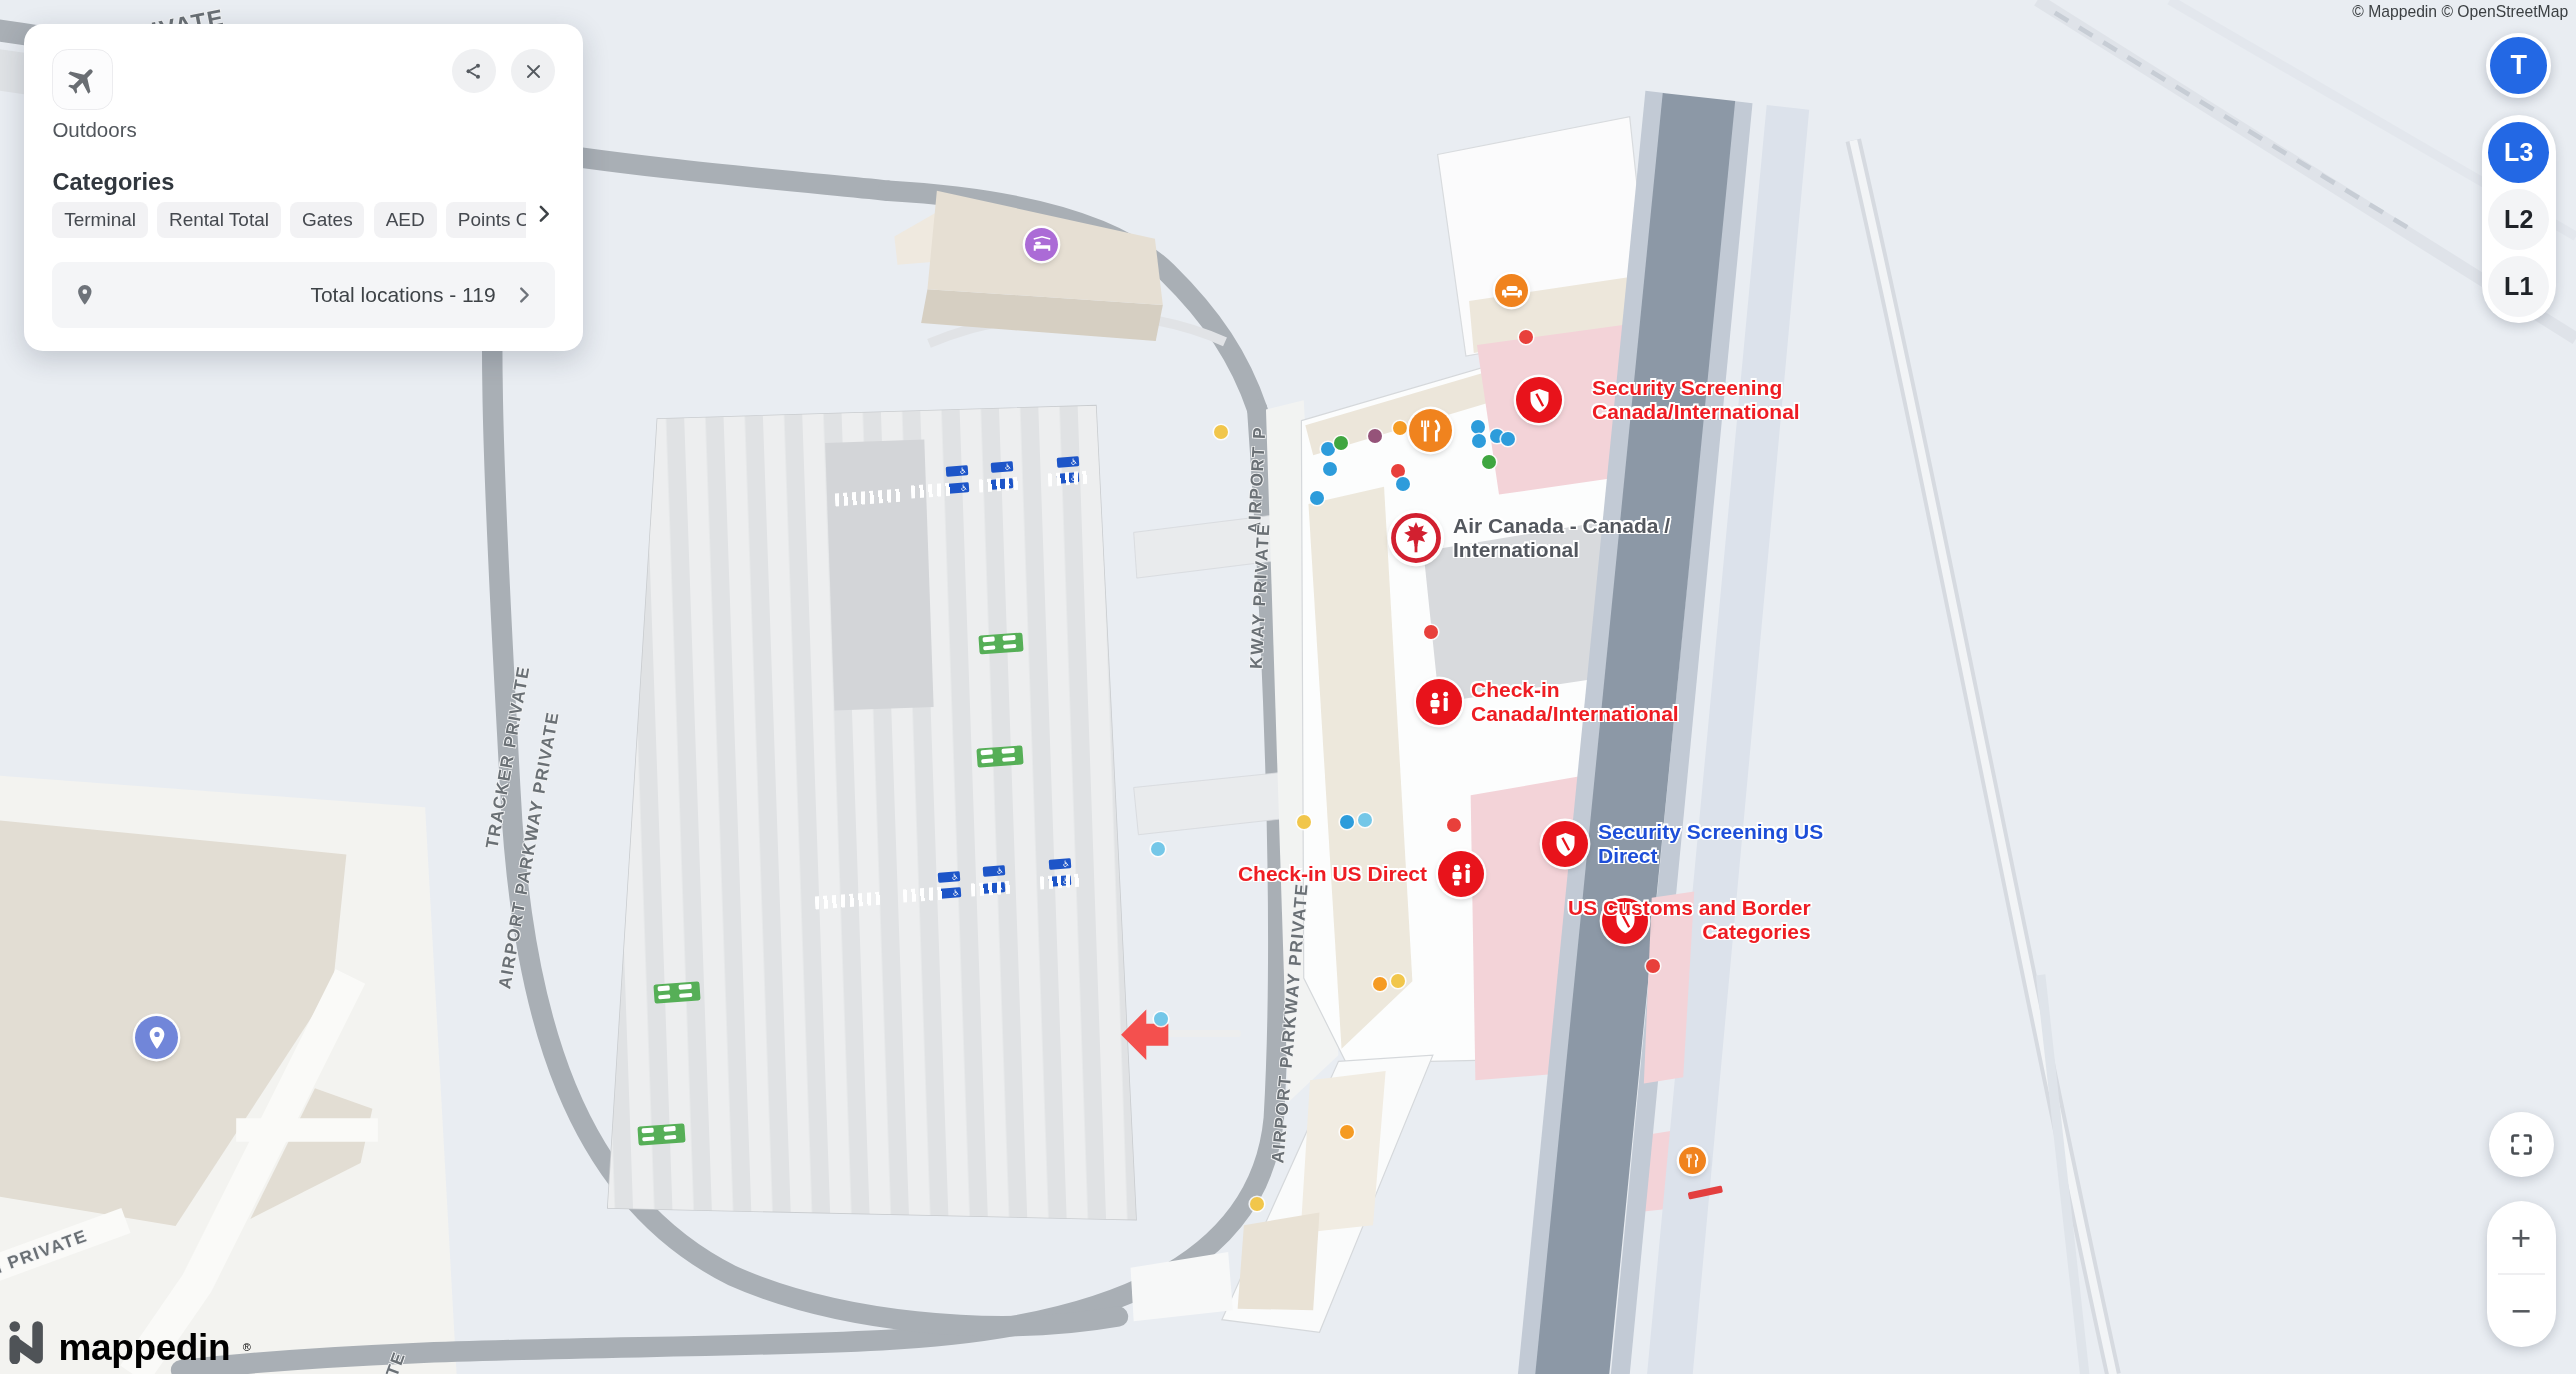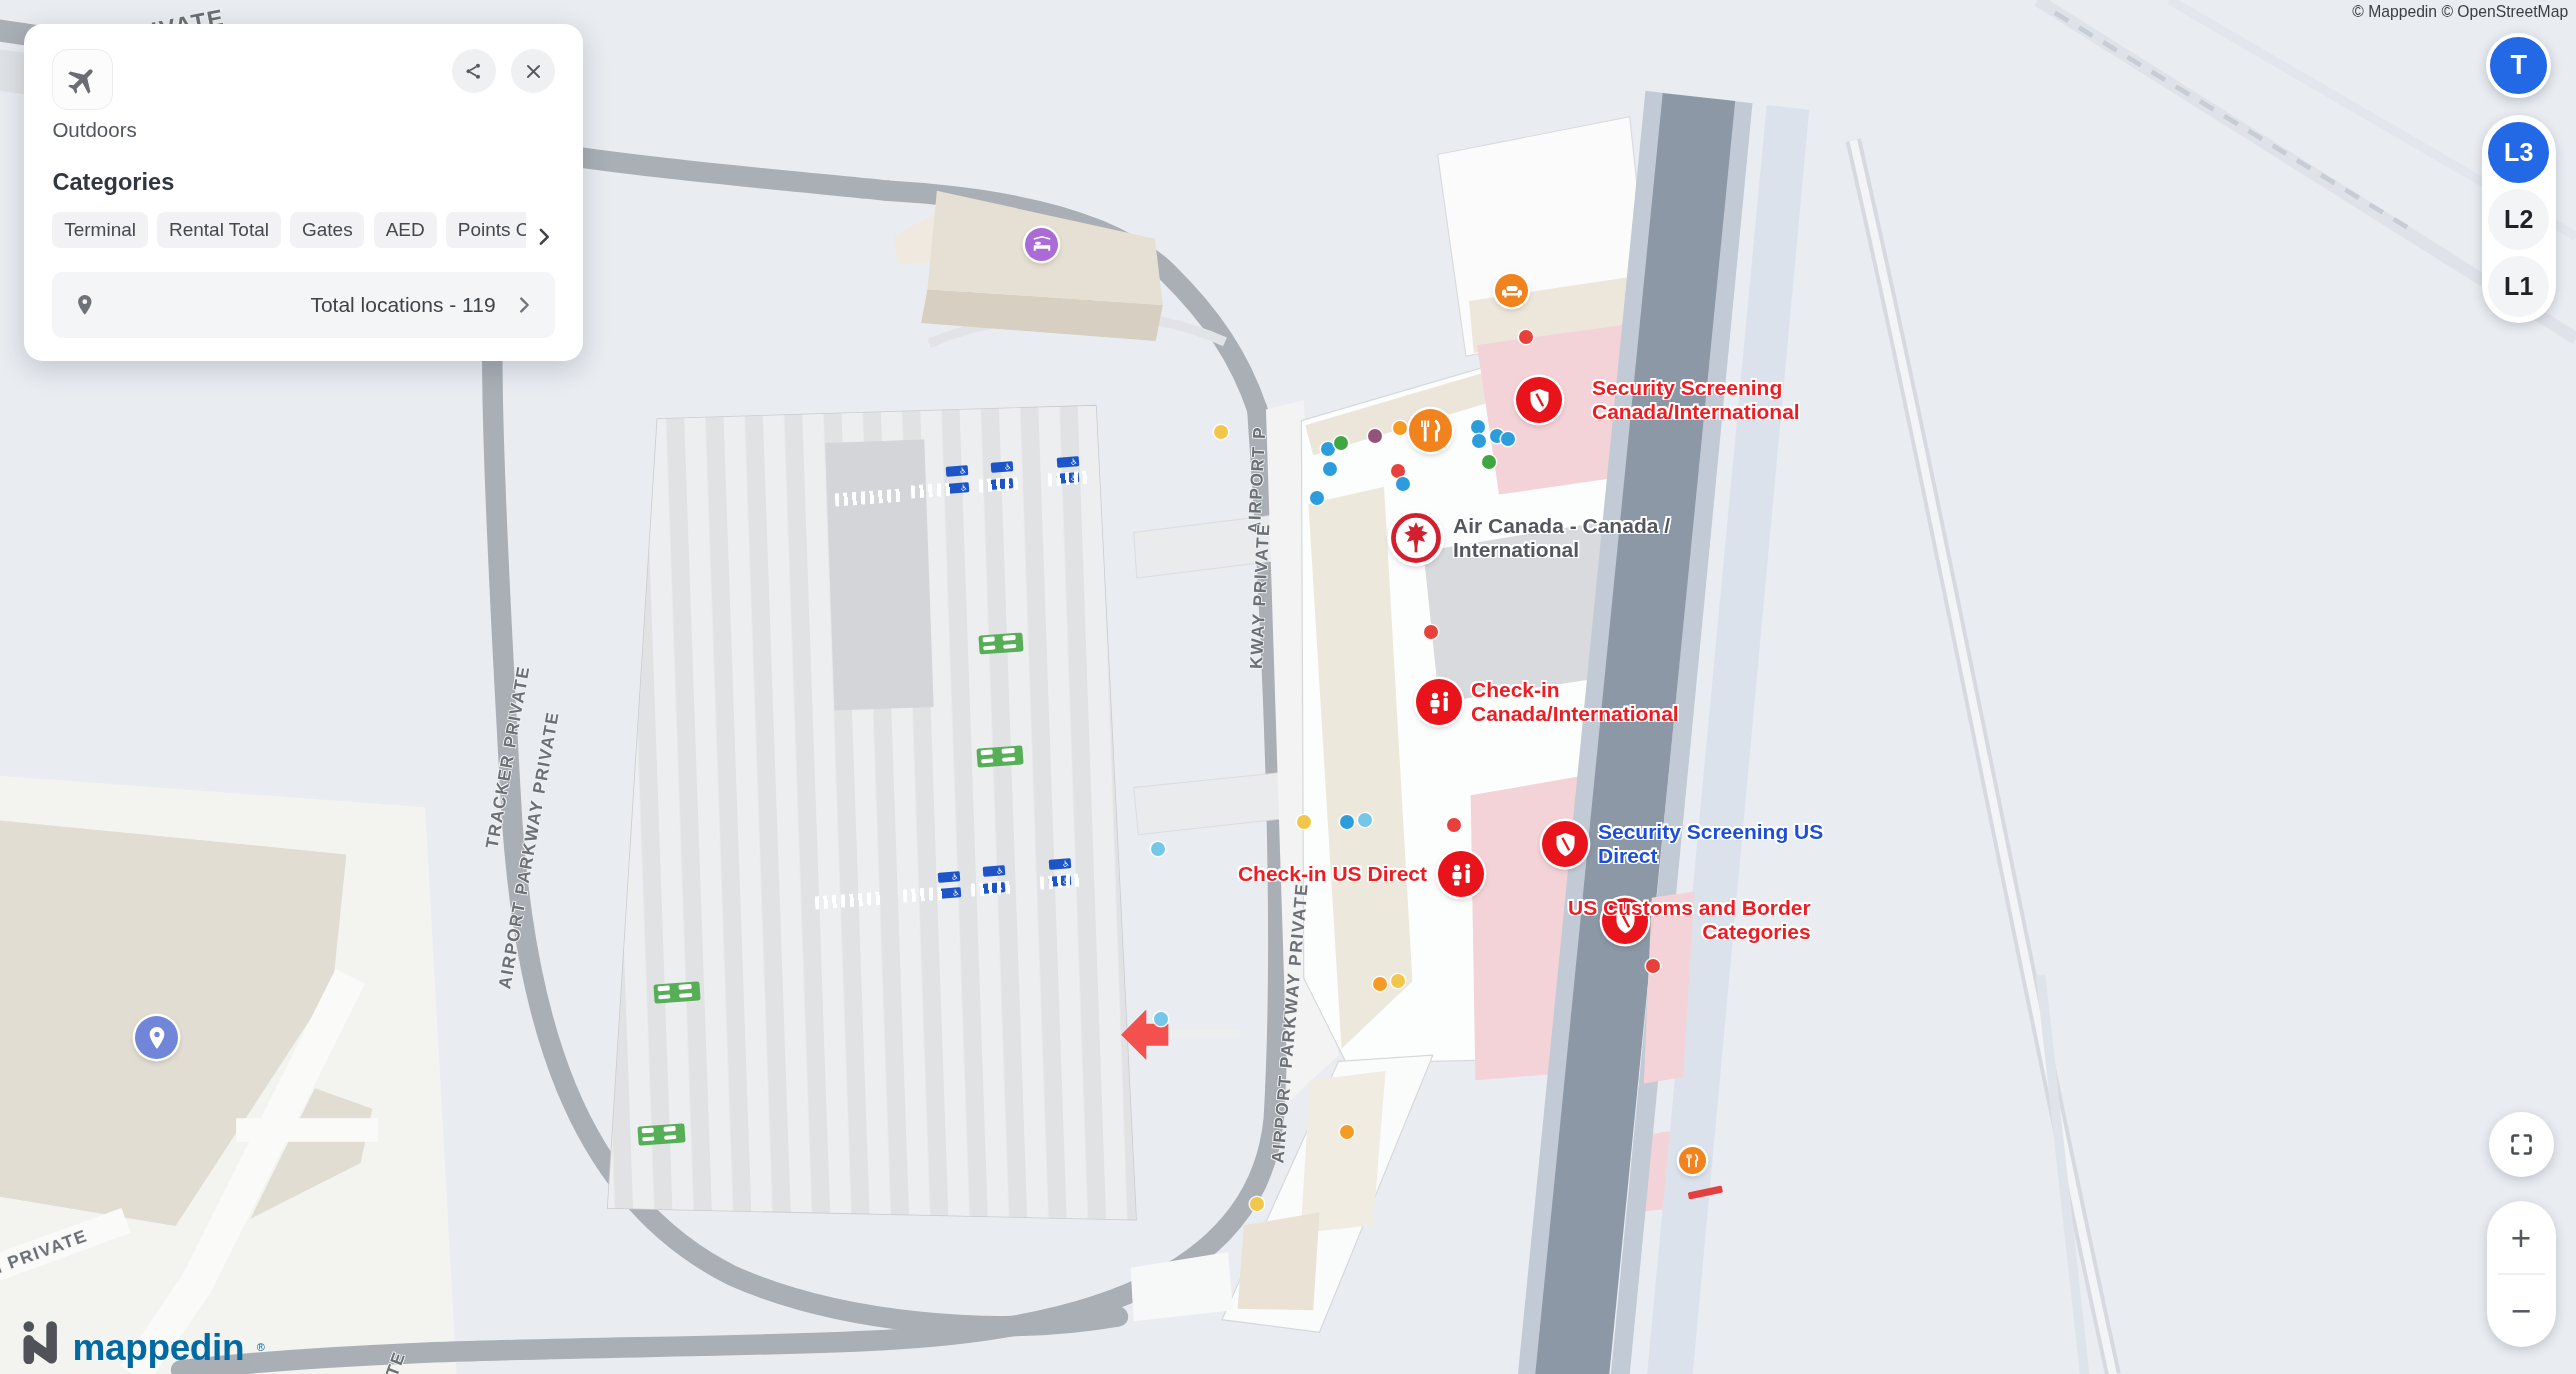--- a/index.html
+++ b/index.html
@@ -39,21 +39,21 @@
           box-shadow:0 7.9px 27px rgba(30,40,60,.20); }
   .card-top { display:flex; justify-content:space-between; align-items:flex-start; }
   .tile { width:61px; height:61px; border-radius:15.7px; background:#FCFCFD; border:1.6px solid #ECECEF;
           display:flex; align-items:center; justify-content:center; }
   .card-actions { display:flex; gap:15.7px; }
   .cbtn { width:44px; height:44px; border-radius:50%; background:#EFF0F2; border:none; cursor:pointer;
           display:flex; align-items:center; justify-content:center; }
   .card h1 { margin-top:27px; font-size:30px; font-weight:700; color:#31373E; letter-spacing:0.2px; }
   .subtitle { margin-top:7.9px; font-size:20.5px; color:#51565C; }
   .card h2 { margin-top:27px; font-size:23.6px; font-weight:700; color:#31373E; }
-  .chips-row { margin-top:16px; display:flex; align-items:flex-end; }
+  .chips-row { margin-top:6px; display:flex; align-items:flex-start; }
   #chips { display:flex; gap:9.4px; overflow:hidden; flex:1; }
   .chip { background:#F2F2F4; border-radius:7.9px; padding:7px 11.8px; font-size:19px; color:#45494F;
           white-space:nowrap; cursor:pointer; }
   .chips-more { background:none; border:none; cursor:pointer; padding:0 0 0 6.3px; display:flex; }
   .total-row { margin-top:23.6px; width:100%; height:66px; background:#F4F5F7; border:none; border-radius:11px;
                display:flex; align-items:center; padding:0 20.5px; gap:17.3px; cursor:pointer;
                font-family:inherit; font-size:21px; color:#3E4347; }
   .total-row .grow { flex:1; text-align:right; }
 
   
@@ -74,22 +74,22 @@
   .ctrl-circle { width:65px; height:65px; border-radius:50%; background:#fff; border:none; cursor:pointer;
                  display:flex; align-items:center; justify-content:center;
                  box-shadow:0 3.1px 11px rgba(30,40,60,.22); }
   .zoom-pill { width:69px; height:146px; background:#fff; border-radius:35px; display:flex; flex-direction:column;
                box-shadow:0 3.1px 11px rgba(30,40,60,.22); overflow:hidden; }
   .zoom-pill button { flex:1; border:none; background:none; font-family:inherit; font-size:35px; font-weight:400;
                       color:#55595E; cursor:pointer; line-height:1; }
   .zdiv { height:1.6px; background:#EFEFF1; margin:0 11px; }
 
   
-  .brand { position:absolute; left:22px; bottom:11px; z-index:10; display:flex; align-items:flex-end; gap:12.6px;
-           color:#0369a1; }
+  .brand { position:absolute; left:8px; bottom:11px; z-index:10; display:flex; align-items:flex-end; gap:12.6px;
+           color:#000000; }
   .brand .word { font-size:37px; font-weight:600; letter-spacing:-0.4px; line-height:.9; }
   .brand .reg { font-size:11px; line-height:3; }
   .attribution { position:absolute; right:7.9px; top:3.1px; z-index:10; font-size:15.7px; color:#3C4043; }
 </style>
 </head>
 <body>
 
 <div id="stage">
 
   <svg id="map-svg" width="2576" height="1375" viewBox="0 0 3272 1746">

